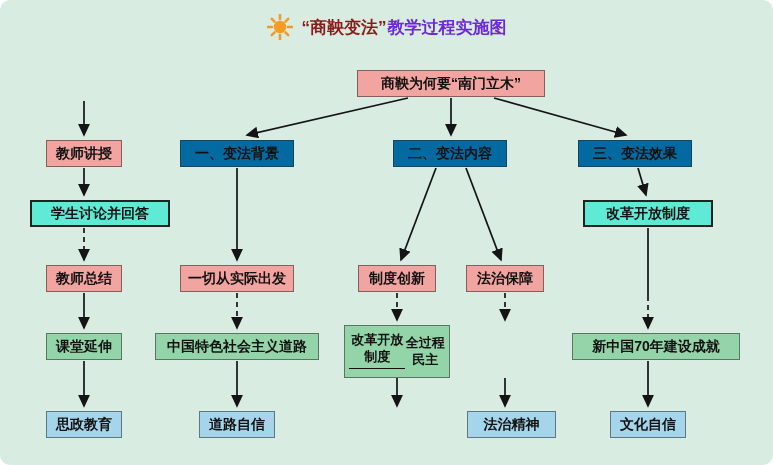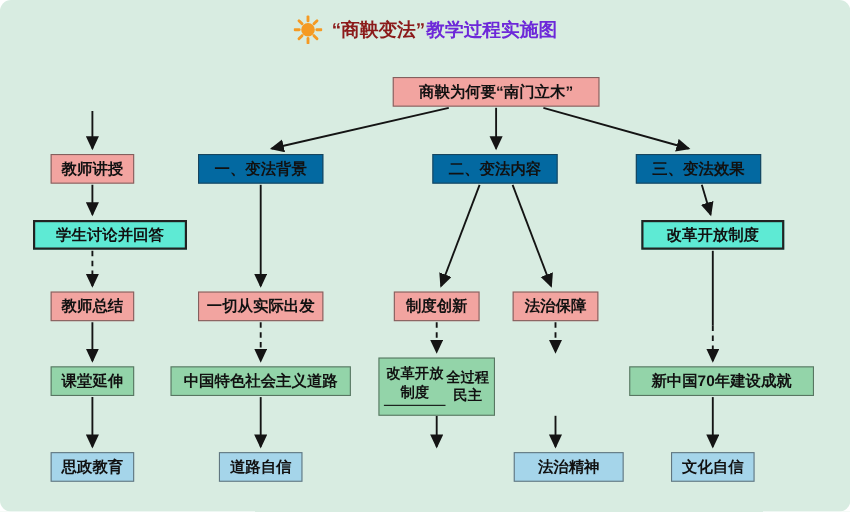--- a/index.html
+++ b/index.html
@@ -114,19 +114,19 @@
   <div class="node blue" style="left:199px;top:411px;width:76px;height:27px">道路自信</div>
 
   <div class="node pink" style="left:358px;top:265px;width:78px;height:27px">制度创新</div>
   <div class="node pink" style="left:466px;top:265px;width:78px;height:27px">法治保障</div>
 
   <div class="node green two-line" style="left:344px;top:325px;width:106px;height:53px">
     <span class="ln1">改革开放制度</span>
     <span class="ln2">全过程民主</span>
   </div>
 
-  <div class="node blue" style="left:467px;top:411px;width:100px;height:27px">法治精神</div>
+  <div class="node blue" style="left:467px;top:411px;width:89px;height:27px">法治精神</div>
 
   <div class="node gray" style="left:583px;top:200px;width:130px;height:27px">改革开放制度</div>
   <div class="node green" style="left:572px;top:333px;width:168px;height:27px">新中国70年建设成就</div>
   <div class="node blue" style="left:610px;top:411px;width:76px;height:27px">文化自信</div>
 
 </div>
 
 </body></html>

